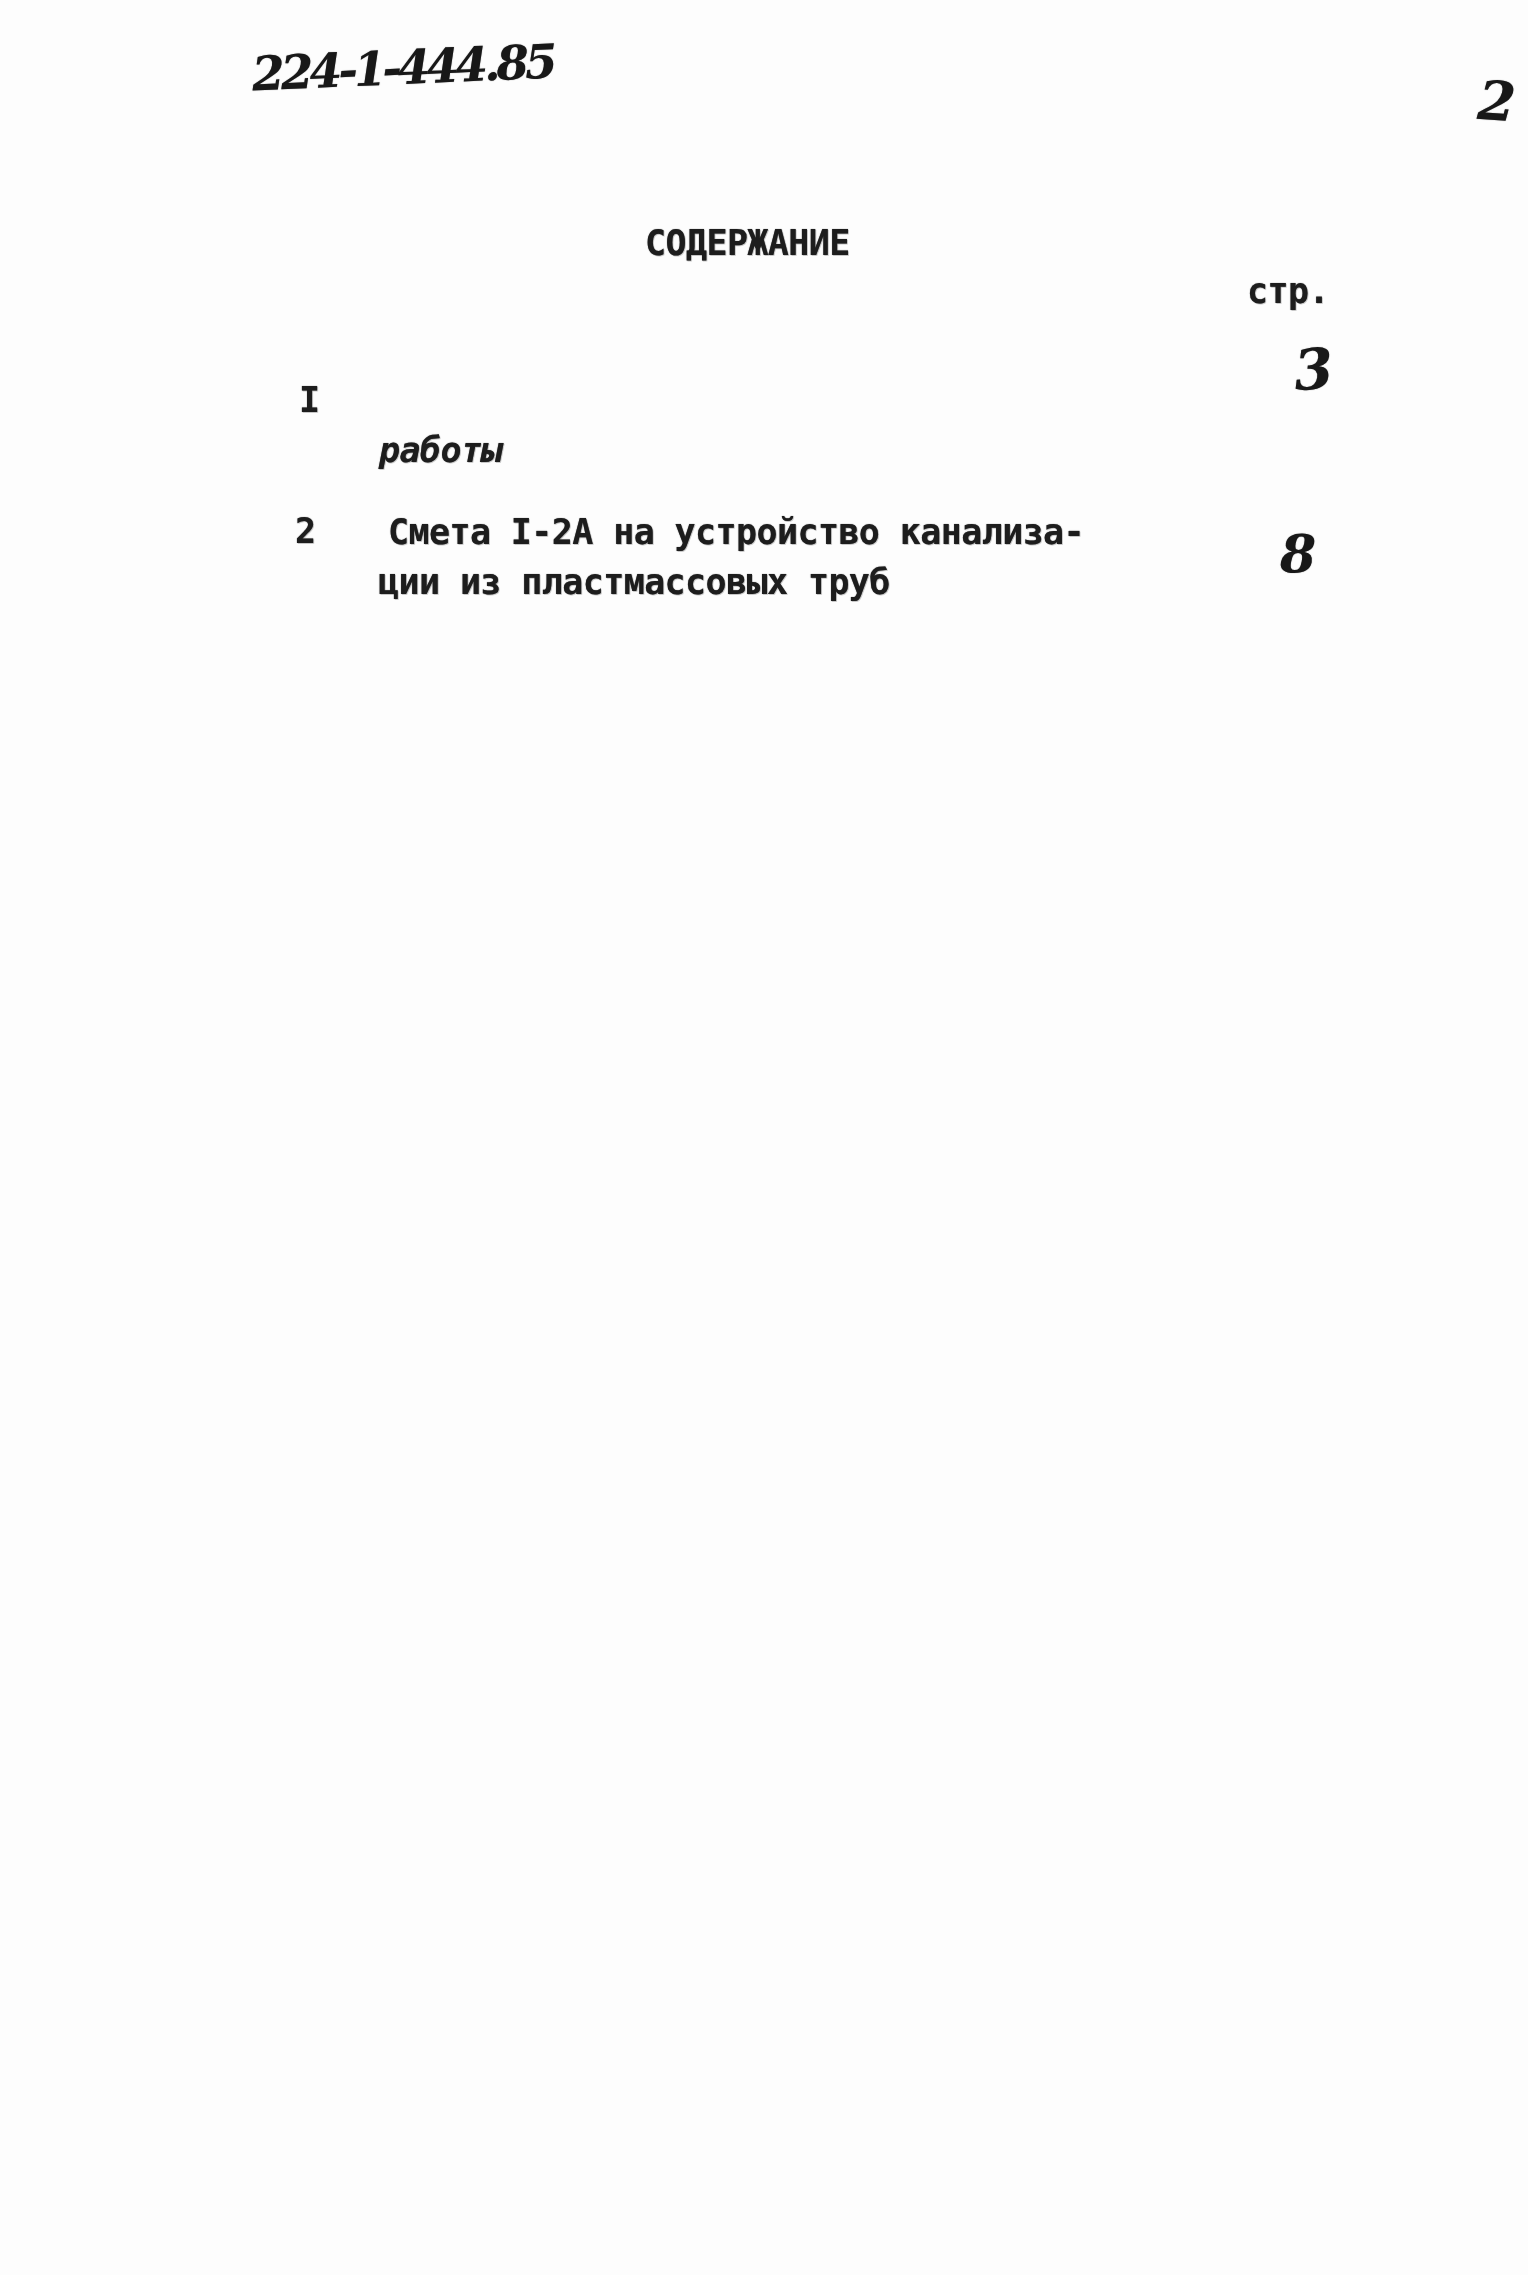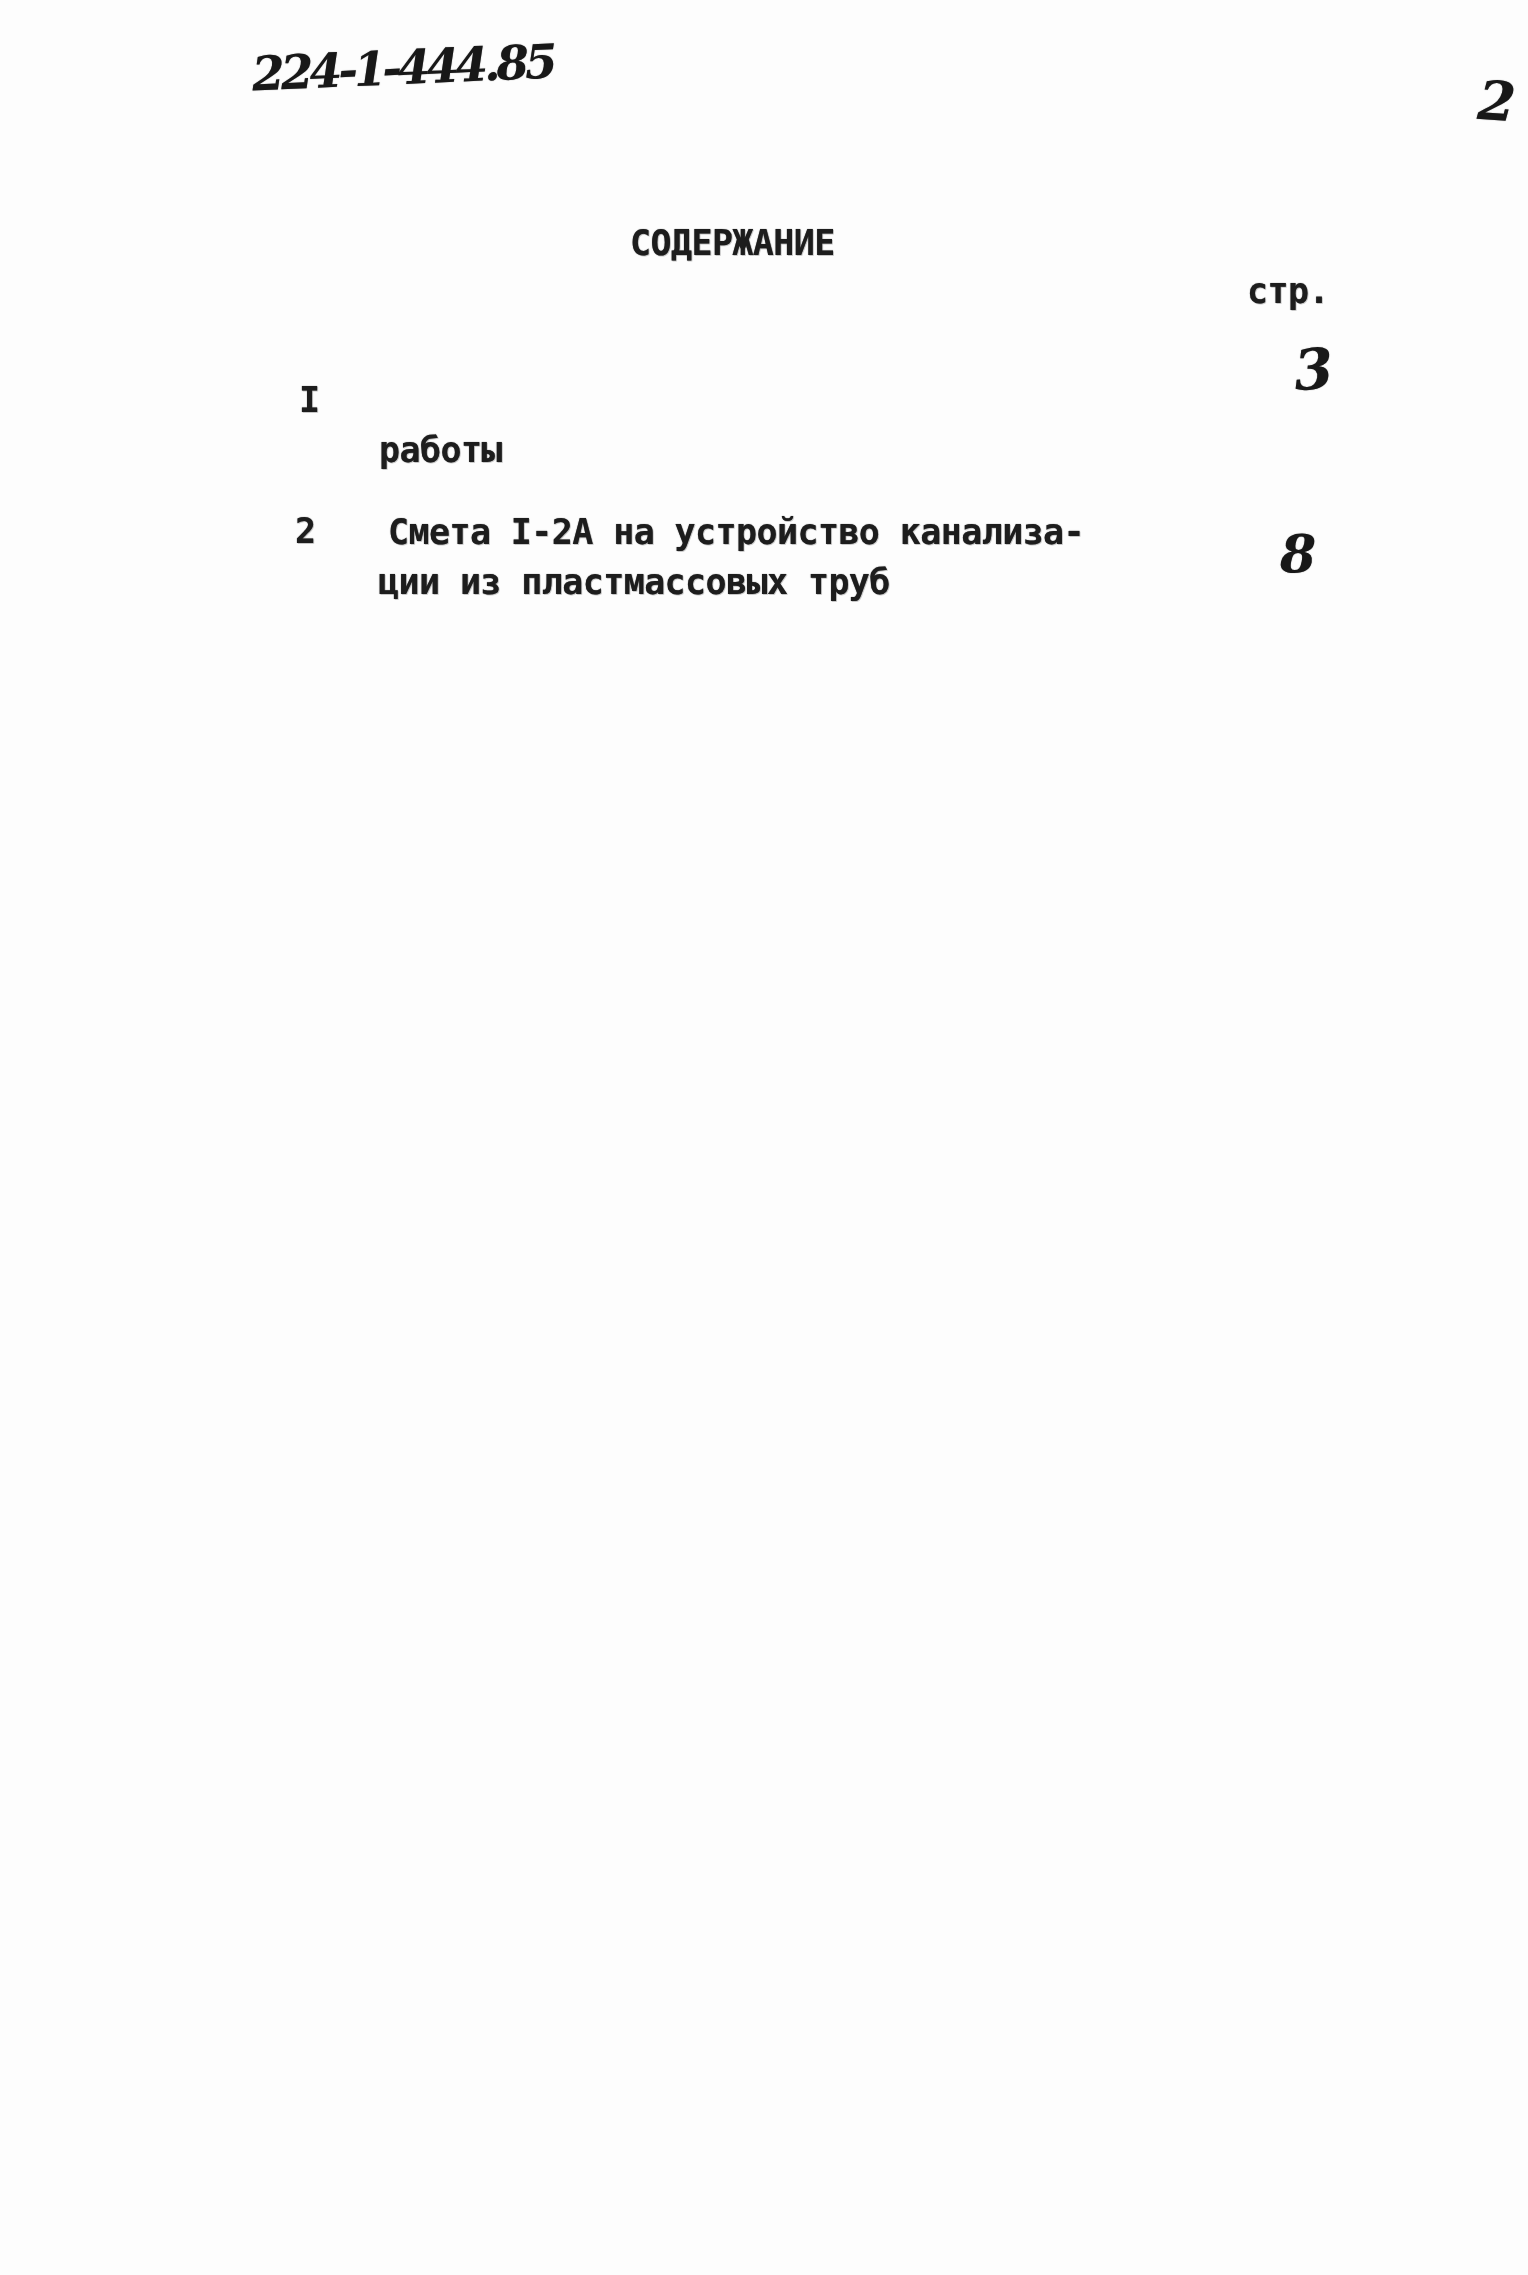--- a/index.html
+++ b/index.html
@@ -28,25 +28,25 @@
     font-family: "DejaVu Serif", "Liberation Serif", serif;
     font-style: italic;
     font-weight: 600;
     line-height: 1;
     color: #181818;
     white-space: nowrap;
     text-shadow: 0 0 1px rgba(20,20,20,0.6);
   }
   .doc-code   { left: 252px;  top: 44px;  font-size: 47px; letter-spacing: -4px; transform: rotate(-2.5deg); }
   .page-num   { left: 1478px; top: 74px;  font-size: 54px; transform: rotate(4deg); }
-  .toc-title  { left: 630px;  top: 224px; }
+  .toc-title  { left: 645px;  top: 224px; }
   .col-label  { left: 1247px; top: 272px; text-align: center; }
   .e1-num     { left: 299px;  top: 381px; }
   .e1-l1      { left: 377px;  top: 379px; }
-  .e1-l2      { left: 379px;  top: 431px; }
+  .e1-l2      { left: 379px;  top: 431px; font-style: italic; }
   .e1-page    { left: 1294px; top: 341px; font-size: 56px; transform: rotate(-4deg); }
   .e2-num     { left: 295px;  top: 512px; }
   .e2-l1      { left: 388px;  top: 513px; }
   .e2-l2      { left: 378px;  top: 563px; }
   .e2-page    { left: 1280px; top: 528px; font-size: 52px; }
 </style>
 </head>
 <body>
 
 <div class="page">

